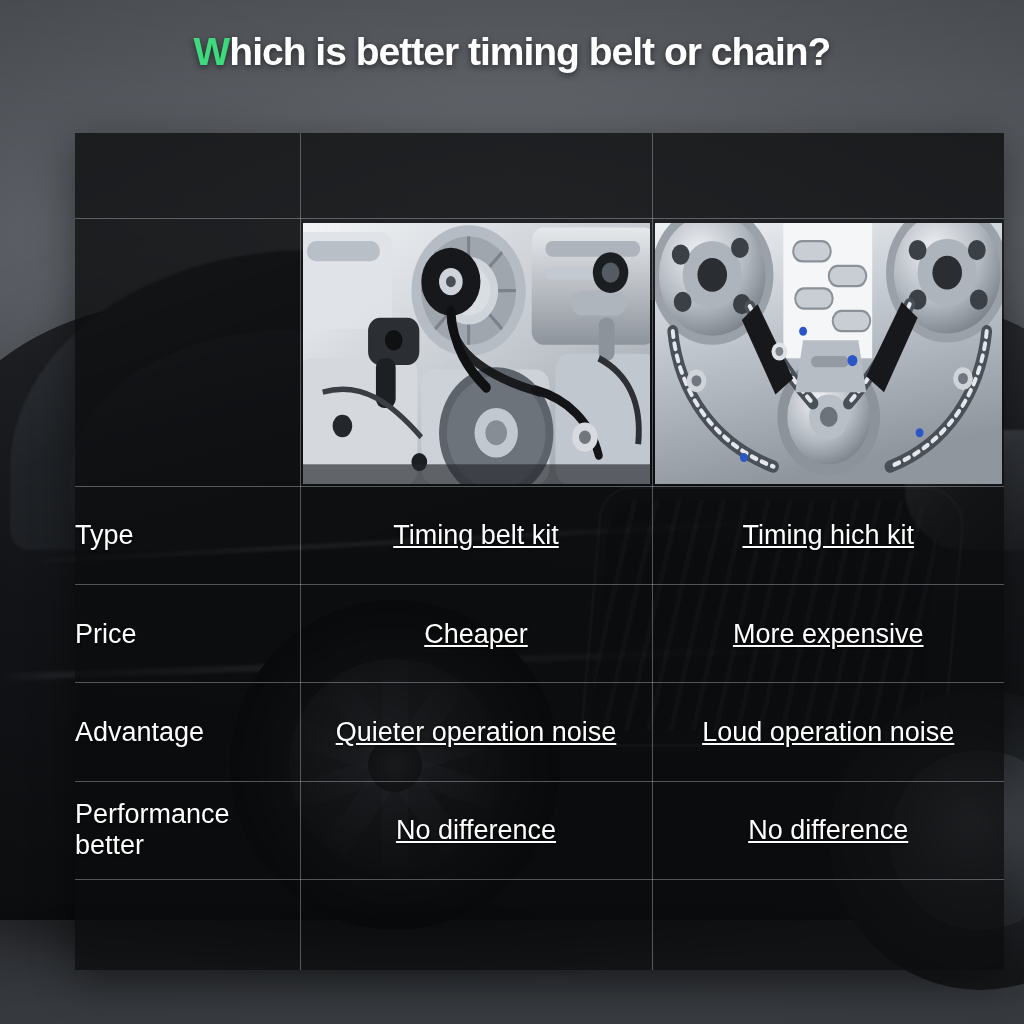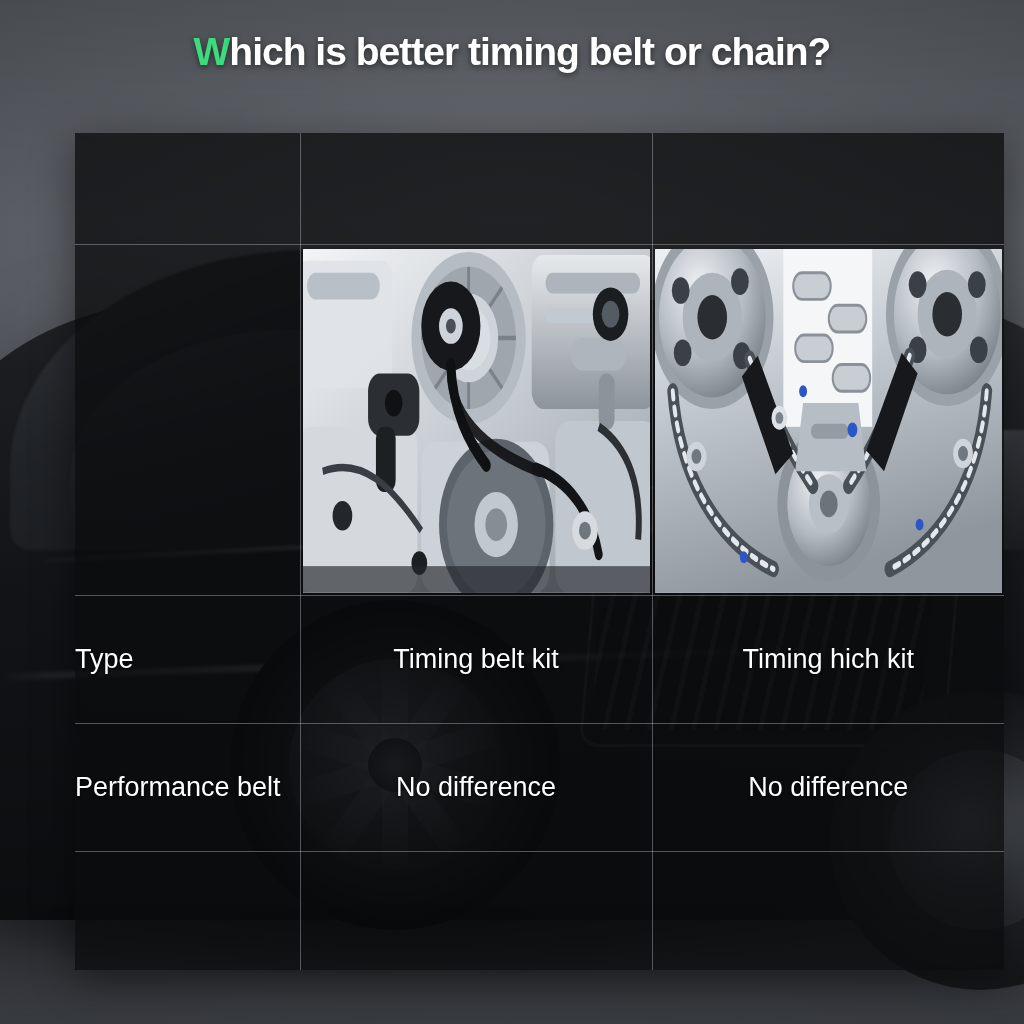--- a/index.html
+++ b/index.html
@@ -212,20 +212,21 @@
     color: #fff;
     text-shadow: 0 1px 3px rgba(0,0,0,0.8);
   }
   .cell-val {
     text-align: center;
     font-size: 27px;
     line-height: 1.14;
     color: #fff;
     text-shadow: 0 1px 3px rgba(0,0,0,0.8);
     padding: 0 6px;
+    text-decoration: underline;
   }
   td.media-cell { padding: 0; position: relative; overflow: hidden; }
   .media-pad { padding: 4px 2px 2px 2px; height: 100%; box-sizing: border-box; }
   .photo {
     width: 100%; height: 100%;
     display: block;
     border-radius: 1px;
     overflow: hidden;
     position: relative;
     background: #cfd3d8;
@@ -452,24 +453,34 @@
           </div>
         </td>
       </tr>
 
       <tr class="r-data">
         <td class="cell-label">Type</td>
         <td class="cell-val">Timing belt kit</td>
         <td class="cell-val">Timing hich kit</td>
       </tr>
 
-
-
       <tr class="r-data">
-        <td class="cell-label">Performance belt</td>
+        <td class="cell-label">Price</td>
+        <td class="cell-val">Cheaper</td>
+        <td class="cell-val">More expensive</td>
+      </tr>
+
+      <tr class="r-data">
+        <td class="cell-label">Advantage</td>
+        <td class="cell-val">Quieter operation noise</td>
+        <td class="cell-val">Loud operation noise</td>
+      </tr>
+
+      <tr class="r-data">
+        <td class="cell-label">Performance better</td>
         <td class="cell-val">No difference</td>
         <td class="cell-val">No difference</td>
       </tr>
 
 
       <tr class="r-spacer-bottom">
         <td></td>
         <td></td>
         <td></td>
       </tr>

